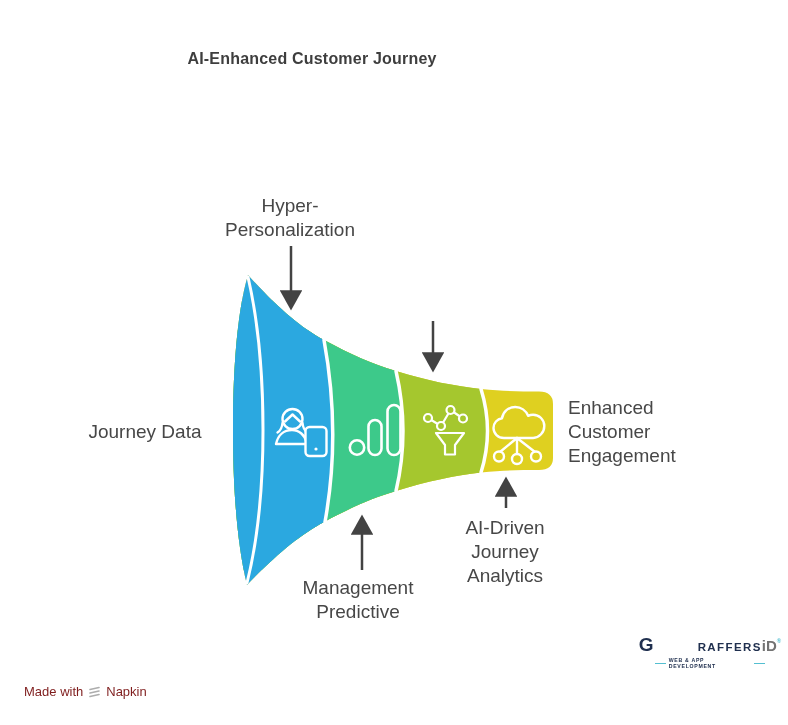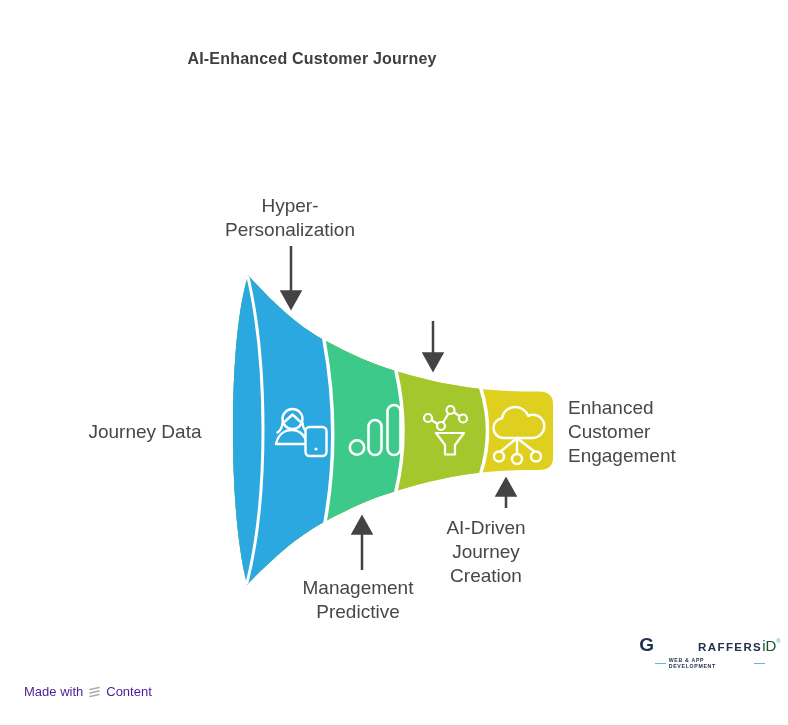--- a/index.html
+++ b/index.html
@@ -7,28 +7,28 @@
         font-family:"Liberation Sans", sans-serif;}
   .title{position:absolute;left:0;top:50px;width:624px;text-align:center;
          font-size:16px;font-weight:700;color:#3e3e3e;letter-spacing:.2px;}
   .diagram-svg{position:absolute;left:0;top:0;}
   .lbl{position:absolute;color:#474747;font-size:19px;line-height:24px;text-align:center;}
   .lbl-customer-data{left:55px;top:420px;width:180px;}
   .lbl-hyper{left:200px;top:194px;width:180px;}
   .lbl-automated{left:343px;top:240px;width:180px;}
   .lbl-enhanced{left:568px;top:396px;width:150px;text-align:left;}
   .lbl-predictive{left:268px;top:576px;width:180px;}
-  .lbl-ai{left:396px;top:516px;width:180px;}
+  .lbl-ai{left:415px;top:516px;width:180px;}
   .watermark{position:absolute;left:24px;top:684px;display:flex;align-items:center;gap:5px;
-             color:#4c1d95;font-size:13px;cursor:pointer;}
+             color:#7f1d1d;font-size:13px;cursor:pointer;}
   .logo{position:absolute;left:655px;top:634px;width:110px;cursor:pointer;}
   .logo-row{display:flex;justify-content:center;align-items:baseline;white-space:nowrap;}
   .logo-g{font-size:19px;font-weight:800;color:#20304f;}
   .logo-raffers{font-size:11.5px;font-weight:700;color:#20304f;letter-spacing:1.4px;padding-left:44px;}
-  .logo-id{font-size:15px;font-weight:400;color:#14532d;}
+  .logo-id{font-size:15px;font-weight:700;color:#737373;}
   .logo-reg{font-size:6px;font-weight:700;color:#54bfd1;position:relative;top:-8px;}
   .logo-tagline{margin-top:1px;display:flex;justify-content:center;align-items:center;gap:3px;}
   .logo-tagline span{font-size:5.2px;font-weight:700;color:#20304f;letter-spacing:.7px;}
   .tag-dash{width:11px;height:1px;background:#54bfd1;}
 </style>
 </head>
 <body>
 
 <div class="page">
 
@@ -124,33 +124,33 @@
   </div>
 
   <div class="lbl lbl-predictive">
     <div>Management</div>
     <div>Predictive</div>
   </div>
 
   <div class="lbl lbl-ai">
     <div>AI-Driven</div>
     <div>Journey</div>
-    <div>Creation</div>
+    <div>Analytics</div>
   </div>
 
   <div class="watermark">
     <span>Made with</span>
     <svg width="13" height="13" viewBox="0 0 13 13">
       <g stroke="#adadad" stroke-width="1.6" stroke-linecap="round">
         <path d="M 2,4.5 L 11,2.5"></path>
         <path d="M 2,8 L 11,6"></path>
         <path d="M 2,11.5 L 11,9.5"></path>
       </g>
     </svg>
-    <span>Content</span>
+    <span>Napkin</span>
   </div>
 
   <div class="logo">
     <div class="logo-row">
       <span class="logo-g">G</span>
         <span class="logo-raffers">RAFFERS</span>
         <span class="logo-id">iD</span>
         <span class="logo-reg">®</span>
     </div>
     <div class="logo-tagline">

